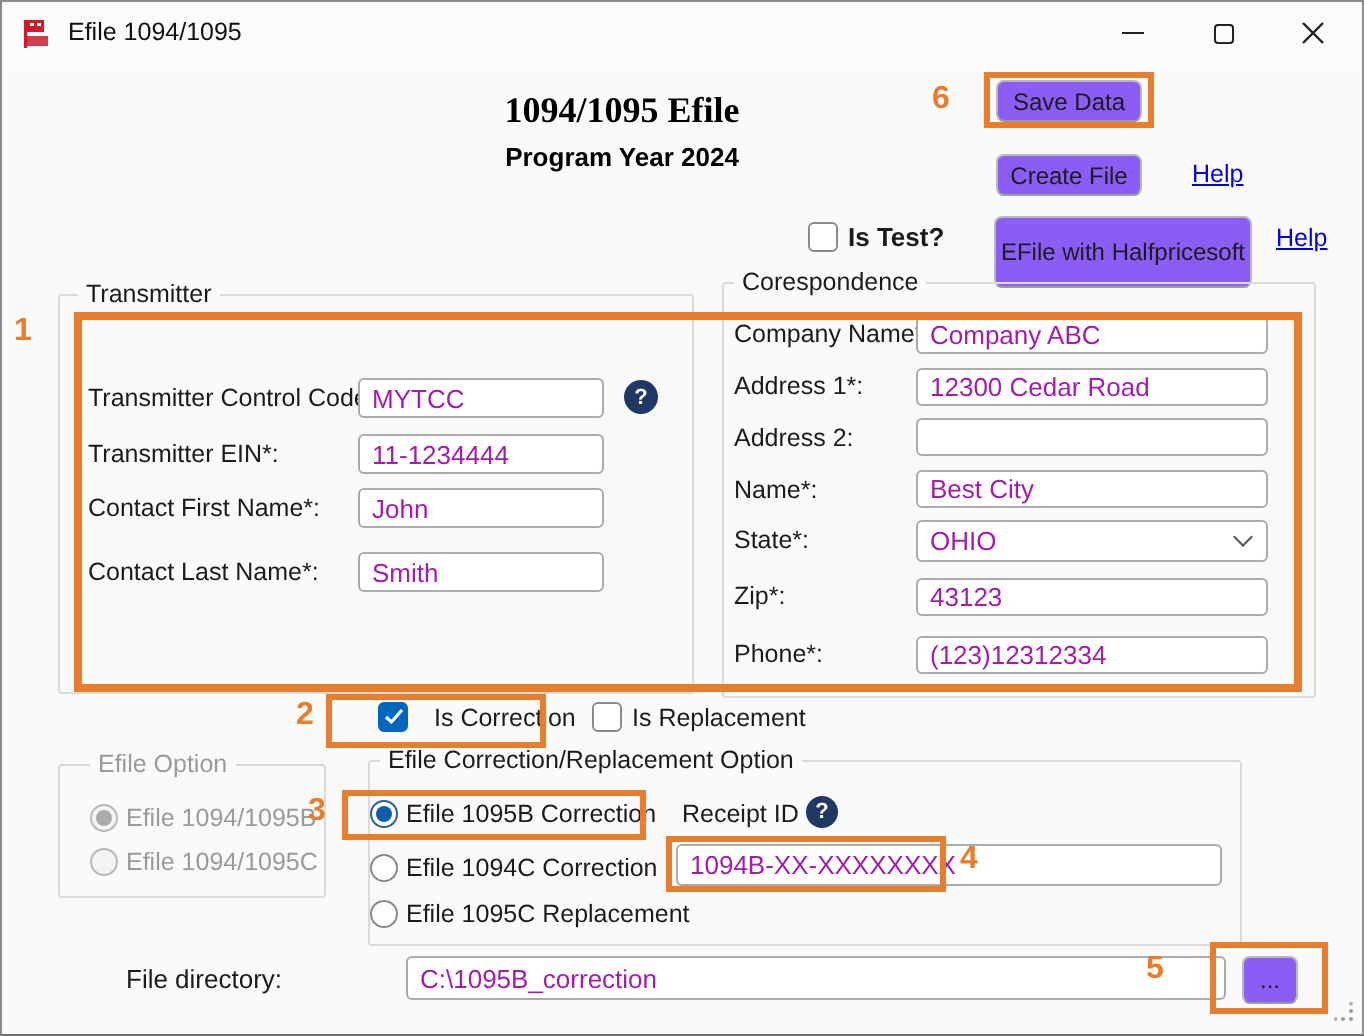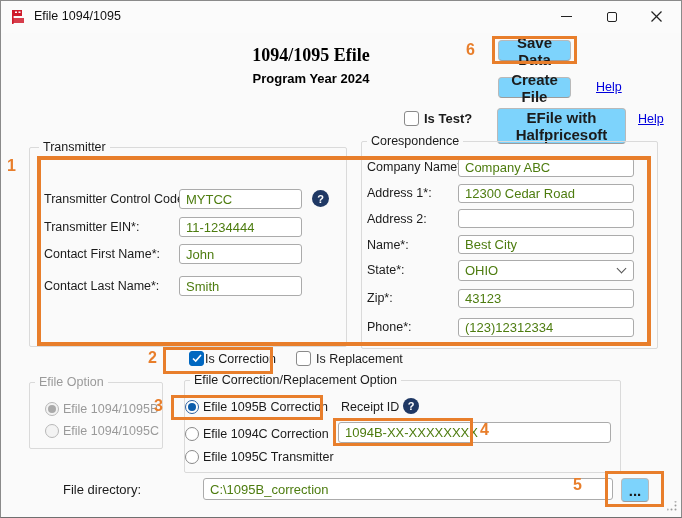--- a/index.html
+++ b/index.html
@@ -16,26 +16,26 @@
   .win-title { position:absolute; left:33px; top:8px; font-size:12.5px; color:#111; }
   .winbtn { position:absolute; top:0; width:45px; height:31px; display:flex; align-items:center; justify-content:center; cursor:default; }
   .glyph-min { width:11px; height:0; border-top:1px solid #222; }
   .glyph-max { width:10px; height:10px; border:1.2px solid #222; border-radius:2px; }
   
   .hdr-title { position:absolute; left:200px; top:44px; width:220px; text-align:center;
     font-family:"Liberation Serif", serif; font-weight:bold; font-size:18px; color:#000; }
   .hdr-sub { position:absolute; left:200px; top:70px; width:220px; text-align:center;
     font-weight:bold; font-size:13px; color:#000; }
   
-  .btn { position:absolute; background:#7dd3fc; border:1px solid #b9b9b9; border-bottom-color:#9c9c9c;
-    border-radius:4px; font-size:15px; color:#1b1b1b; display:flex; align-items:center; justify-content:center; cursor:default;font-weight:bold; }
+  .btn { position:absolute; background:#8b5cf6; border:1px solid #b9b9b9; border-bottom-color:#9c9c9c;
+    border-radius:4px; font-size:12px; color:#1b1b1b; display:flex; align-items:center; justify-content:center; cursor:default; }
   .link { position:absolute; color:#0000dd; text-decoration:underline; font-size:12.5px; cursor:pointer; }
   
   .field { position:absolute; border:1px solid #ababab; border-radius:3px; background:#fff;
-    font-family:"Liberation Sans", sans-serif; font-size:13px; color:#4d7c0f; padding:0 6px; outline:none; }
+    font-family:"Liberation Sans", sans-serif; font-size:13px; color:#a21caf; padding:0 6px; outline:none; }
   .lbl { position:absolute; font-size:12.5px; color:#1b1b1b; white-space:nowrap; }
   .group { position:absolute; border:1px solid #dadada; border-radius:2px; }
   .group-legend { position:absolute; background:#fafafa; padding:0 4px; font-size:12.5px; white-space:nowrap; }
   .help-circle { position:absolute; width:17px; height:17px; border-radius:50%; background:#1f3864;
     color:#fff; font-weight:bold; font-size:11px; display:flex; align-items:center; justify-content:center; cursor:pointer; }
   .cb { position:absolute; width:15px; height:15px; border:1px solid #8a8a8a; border-radius:3px; background:#fff; cursor:pointer; }
   .cb.checked { background:#0067c0; border-color:#0067c0; display:flex; align-items:center; justify-content:center; }
   .radio { position:absolute; width:14px; height:14px; border-radius:50%; border:1px solid #8a8a8a; background:#fff; cursor:pointer; }
   .radio .dot { position:absolute; left:2px; top:2px; width:8px; height:8px; border-radius:50%; }
   .radio.sel { border-color:#2c5f9e; }
@@ -134,27 +134,27 @@
   <input class="field" style="left: 457px; top: 288px; width: 176px; height: 19px;" value="43123">
 
   <span class="lbl" style="left:366px; top:319px;">Phone*:</span>
   <input class="field" style="left: 457px; top: 317px; width: 176px; height: 19px;" value="(123)12312334">
 
   <span class="cb checked" style="left:188px; top:350px;">
     <svg width="10" height="9" viewBox="0 0 10 9">
       <polyline points="1,4.5 3.7,7 9,1" fill="none" stroke="#fff" stroke-width="1.6"></polyline>
     </svg>
   </span>
-  <span class="lbl" style="left:204px; top:351px;">Is Correction</span>
+  <span class="lbl" style="left:216px; top:351px;">Is Correction</span>
 
   <span class="cb" style="left:295px; top:350px;"></span>
   <span class="lbl" style="left:315px; top:351px;">Is Replacement</span>
 
   <div class="group" style="left:28px; top:381px; width:134px; height:67px;"></div>
-  <span class="group-legend gray" style="left:34px; top:374px;">Efile Option</span>
+  <span class="group-legend gray" style="left:44px; top:374px;">Efile Option</span>
 
   <span class="radio disabled sel" style="left:44px; top:401px;">
       <span class="dot"></span>
     </span>
   <span class="lbl gray" style="left:62px; top:401px;">Efile 1094/1095B</span>
 
   <span class="radio disabled" style="left:44px; top:423px;">
       <span class="dot"></span>
     </span>
   <span class="lbl gray" style="left:62px; top:423px;">Efile 1094/1095C</span>
@@ -168,21 +168,21 @@
   <span class="lbl" style="left:202px; top:399px;">Efile 1095B Correction</span>
 
   <span class="radio" style="left:184px; top:426px;">
       <span class="dot"></span>
     </span>
   <span class="lbl" style="left:202px; top:426px;">Efile 1094C Correction</span>
 
   <span class="radio" style="left:184px; top:449px;">
       <span class="dot"></span>
     </span>
-  <span class="lbl" style="left:202px; top:449px;">Efile 1095C Transmitter</span>
+  <span class="lbl" style="left:202px; top:449px;">Efile 1095C Replacement</span>
 
   <span class="lbl" style="left:340px; top:399px;">Receipt ID</span>
   <span class="help-circle" style="left:402px; top:397px; width:16px; height:16px;">?</span>
   <input class="field" style="left: 337px; top: 421px; width: 273px; height: 21px;" value="1094B-XX-XXXXXXXX">
 
   <span class="lbl" style="left:62px; top:481px; font-size:13px;">File directory:</span>
   <input class="field" style="left: 202px; top: 477px; width: 410px; height: 22px;" value="C:\1095B_correction">
   <button class="btn" style="left:620px; top:477px; width:28px; height:24px;">...</button>
 
   <span class="grip">

